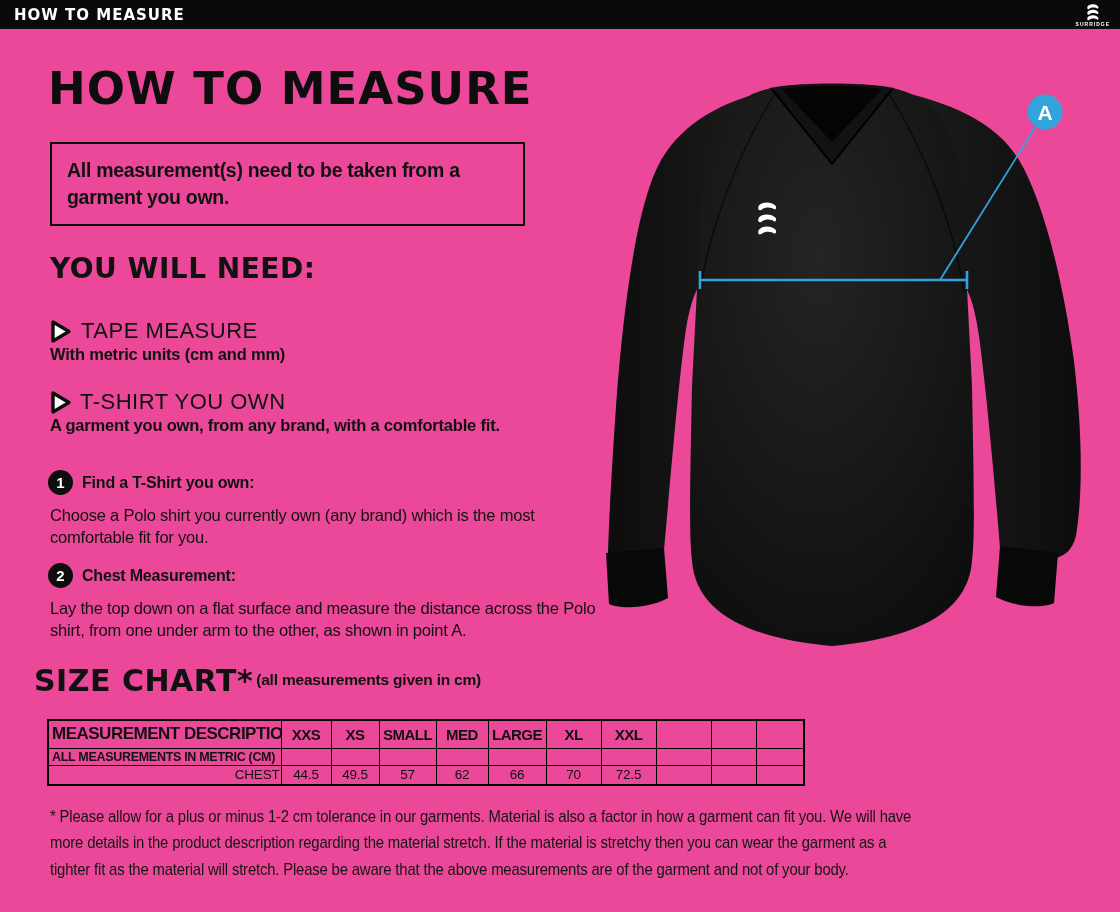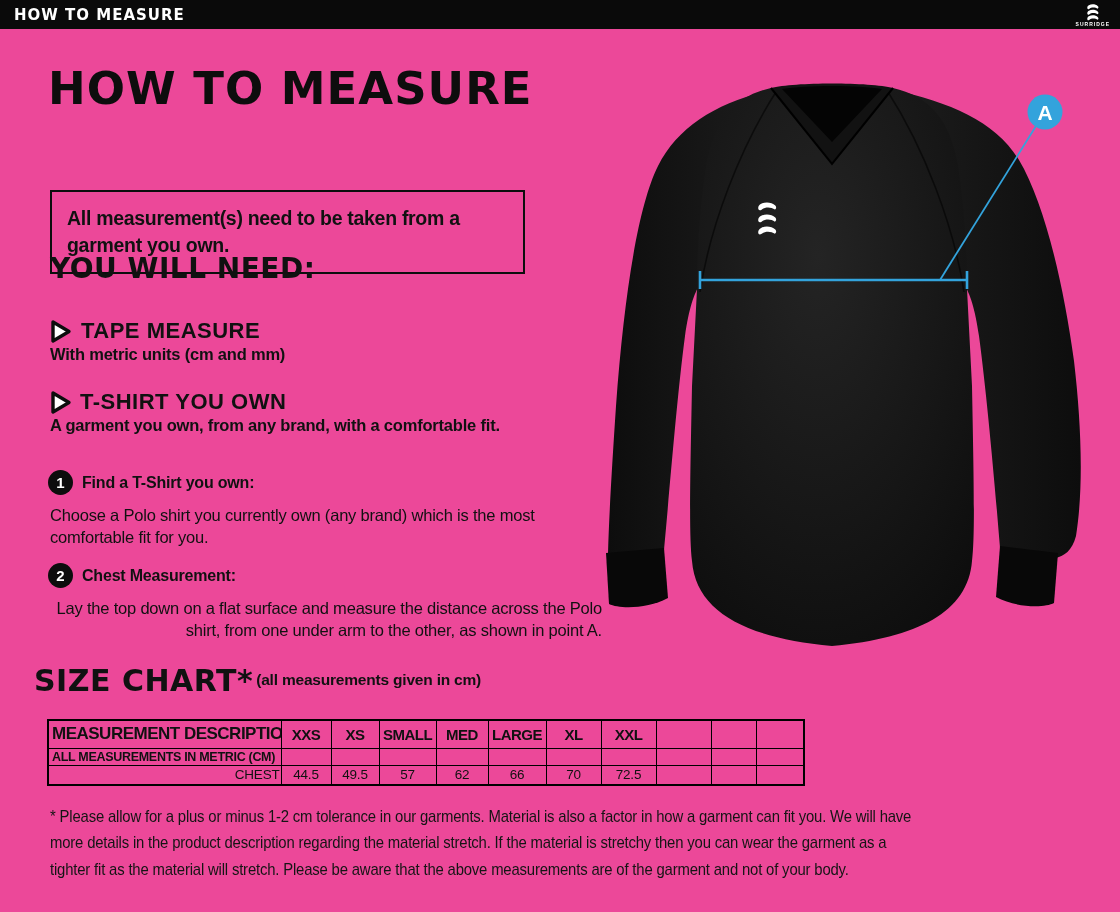--- a/index.html
+++ b/index.html
@@ -23,31 +23,31 @@
   .brand svg{display:block;}
   .brand-name{color:#fff;font-size:5px;font-weight:bold;letter-spacing:1px;margin-top:1px;}
 
   
   .h1{
     left:48px;top:62px;font-family:"DejaVu Sans","Liberation Sans",sans-serif;
     font-size:45px;font-weight:bold;letter-spacing:1px;color:#0d0d0d;white-space:nowrap;
   }
   .notice{
     left:50px;top:142px;width:475px;box-sizing:border-box;border:2px solid #0d0d0d;
-    padding:13px 15px;font-size:19.5px;font-weight:bold;letter-spacing:-0.3px;line-height:1.38;margin-top:48px;
+    padding:13px 15px;font-size:19.5px;font-weight:bold;letter-spacing:-0.3px;line-height:1.38;
   }
   .h2{
     left:50px;top:252px;font-family:"DejaVu Sans","Liberation Sans",sans-serif;
     font-size:28px;font-weight:bold;letter-spacing:0.5px;white-space:nowrap;
   }
 
   
   .need-item{display:flex;align-items:center;gap:9px;}
   .need-item .tri{flex:0 0 auto;display:block;}
-  .need-label{font-size:22px;font-weight:bold;letter-spacing:0.5px;white-space:nowrap;}
+  .need-label{font-size:22px;font-weight:normal;letter-spacing:0.5px;white-space:nowrap;}
   .need-desc{font-size:16.5px;font-weight:bold;letter-spacing:-0.2px;white-space:nowrap;}
 
   
   .step-head{display:flex;align-items:center;gap:9px;}
   .step-num{
     flex:0 0 auto;width:25px;height:25px;border-radius:50%;background:#0d0d0d;color:#fff;
     font-size:15px;font-weight:bold;display:flex;align-items:center;justify-content:center;
   }
   .step-title{font-size:16px;font-weight:bold;letter-spacing:-0.2px;white-space:nowrap;}
   .step-desc{font-size:16.5px;font-weight:normal;letter-spacing:-0.2px;line-height:1.33;max-width:552px;}
@@ -121,21 +121,21 @@
   <div class="abs step-head" style="left:48px;top:470px;">
     <span class="step-num">1</span>
     <span class="step-title">Find a T-Shirt you own:</span>
   </div>
   <div class="abs step-desc" style="left:50px;top:505px;">Choose a Polo shirt you currently own (any brand) which is the most comfortable fit for you.</div>
 
   <div class="abs step-head" style="left:48px;top:563px;">
     <span class="step-num">2</span>
     <span class="step-title">Chest Measurement:</span>
   </div>
-  <div class="abs step-desc" style="left:50px;top:598px;text-align:right;">Lay the top down on a flat surface and measure the distance across the Polo shirt, from one under arm to the other, as shown in point A.</div>
+  <div class="abs step-desc" style="left:50px;top:598px;">Lay the top down on a flat surface and measure the distance across the Polo shirt, from one under arm to the other, as shown in point A.</div>
 
   <div class="abs sc-head">
     <span class="sc-title">SIZE CHART*</span>
     <span class="sc-sub">(all measurements given in cm)</span>
   </div>
 
   <table class="abs size-chart">
     <colgroup>
       <col style="width:233px">
         <col style="width:50px">

